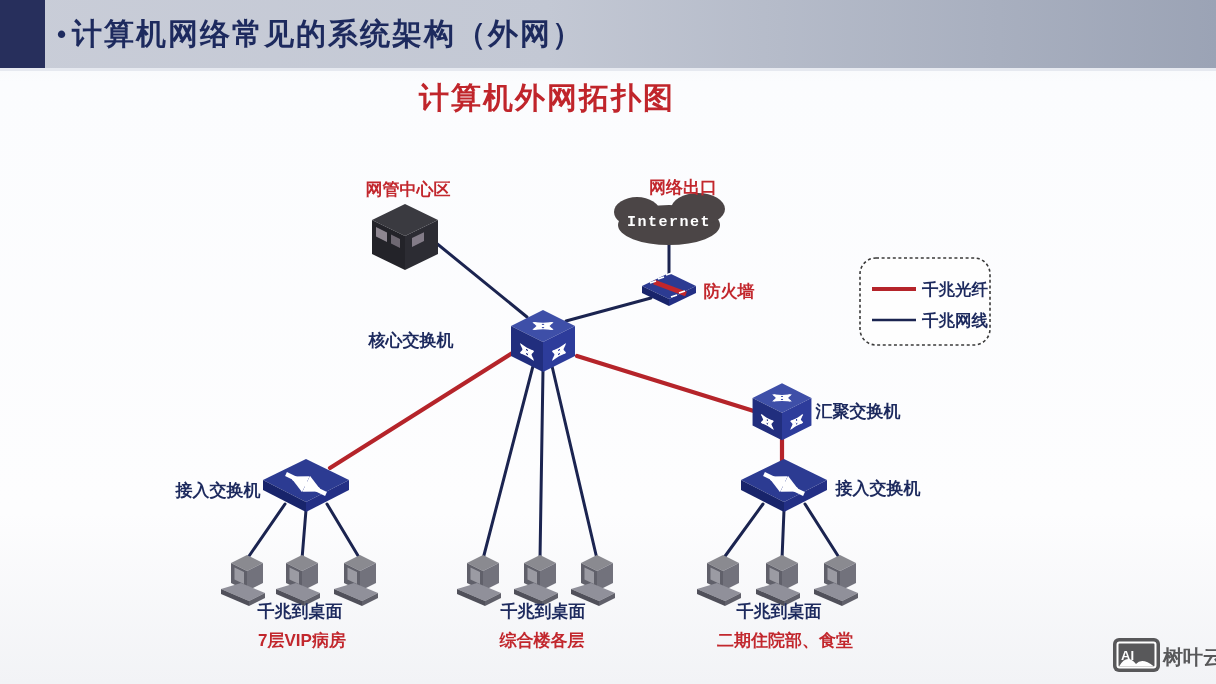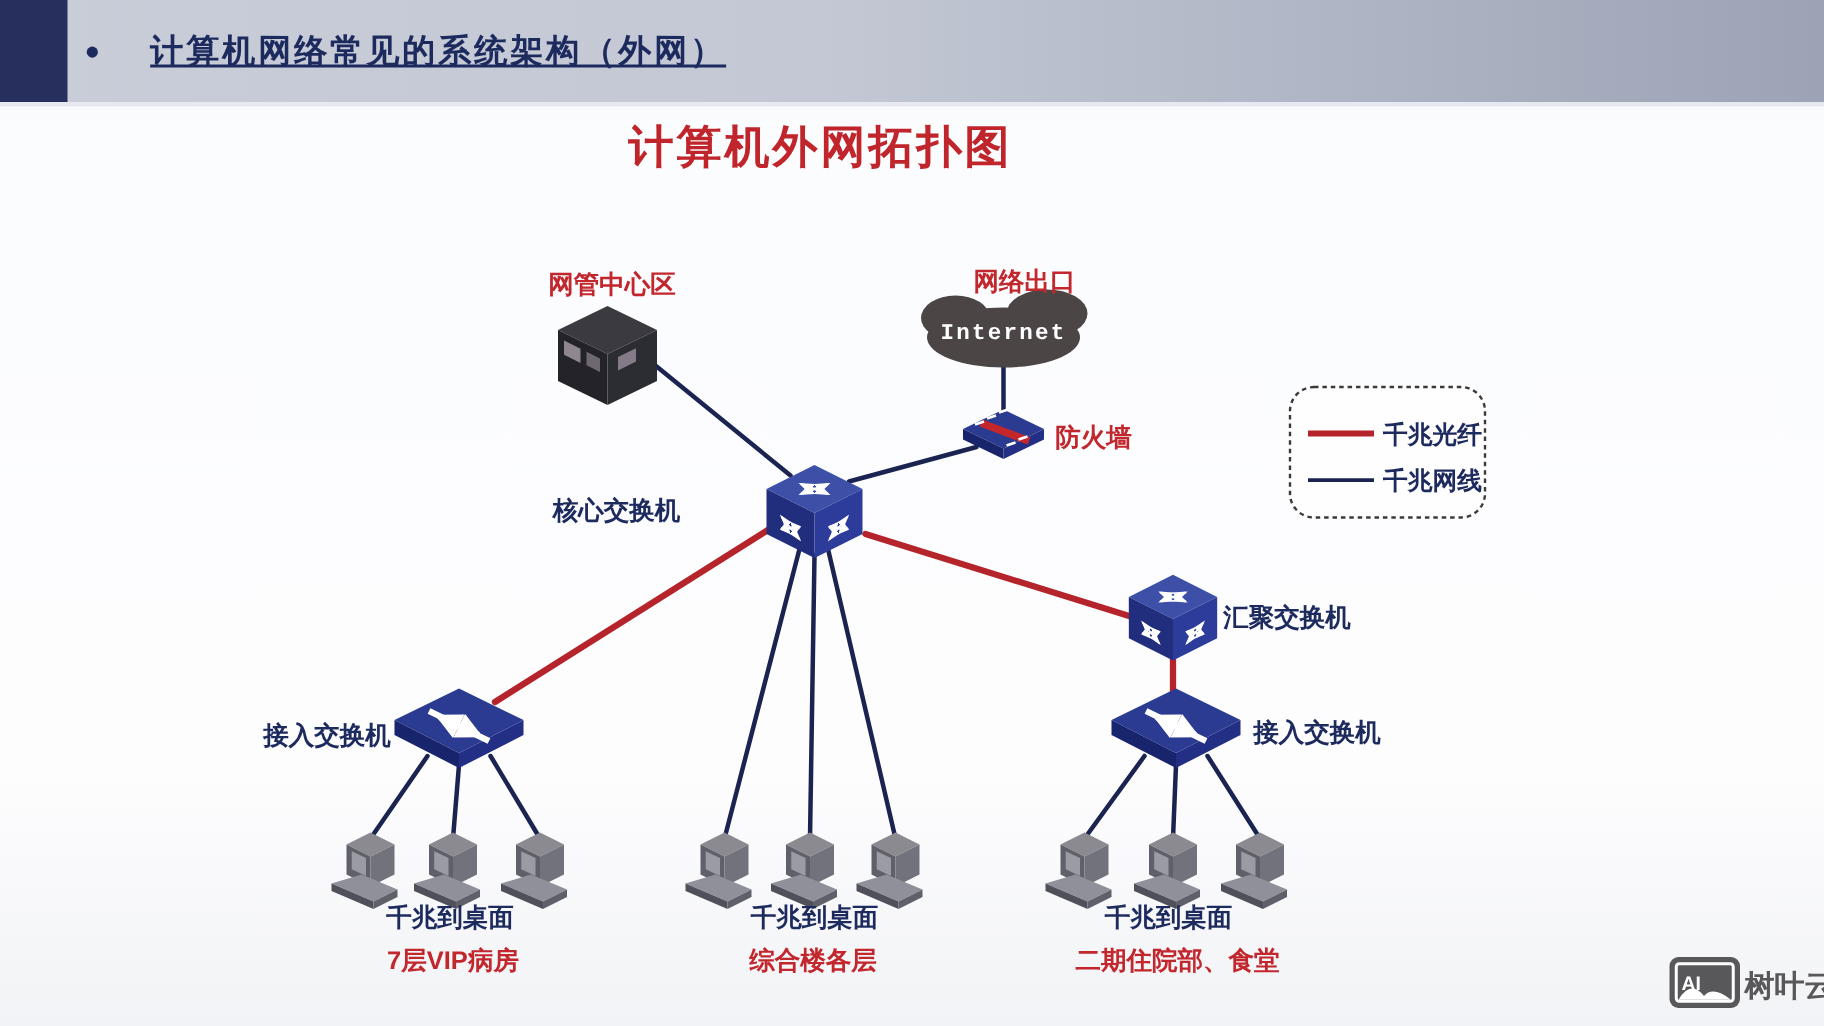--- a/index.html
+++ b/index.html
@@ -15,21 +15,21 @@
     border-bottom:3px solid #e6e9f0;
     display:flex;align-items:center;
   }
   .accent{
     position:absolute;left:0;top:0;width:45px;height:68px;background:#272f5c;
   }
   .bullet{
     margin-left:57px;color:#1d2a5e;font-size:26px;font-weight:bold;line-height:1;
   }
   .htitle{
-    margin:0 0 0 34px;color:#1d2a5e;font-size:22px;font-weight:bold;letter-spacing:2px;text-decoration:underline;
+    margin:0 0 0 6px;color:#1d2a5e;font-size:30px;font-weight:bold;letter-spacing:2px;
   }
   .diagram{position:absolute;top:68px;left:0;}
   text{font-family:"Liberation Sans","DejaVu Sans",sans-serif;}
   .lbl-navy{fill:#1d2a5e;font-size:17px;font-weight:bold;}
   .lbl-red{fill:#c2272d;font-size:17px;font-weight:bold;}
   .lbl-legend{fill:#1d2a5e;font-size:16.5px;font-weight:bold;}
   .dtitle{fill:#c0252b;font-size:30px;font-weight:bold;letter-spacing:2px;}
   .inet{fill:#ffffff;font-size:15px;font-weight:bold;letter-spacing:1.5px;font-family:"Liberation Mono","DejaVu Sans Mono",monospace;}
   .wm-text{fill:#58585a;font-size:20px;font-weight:bold;}
   .wm-ai{fill:#ffffff;font-size:13px;font-weight:bold;}

